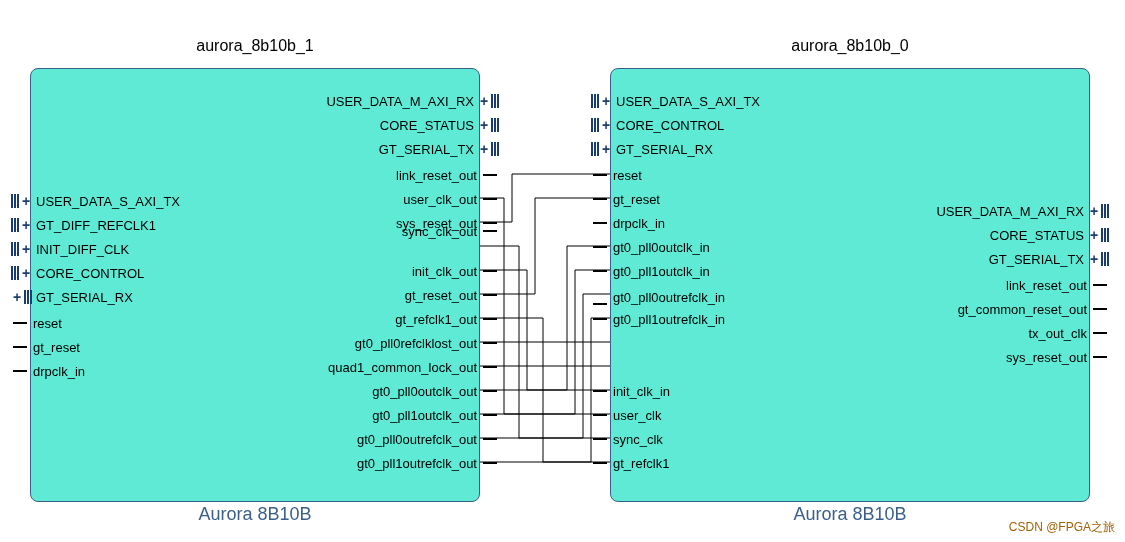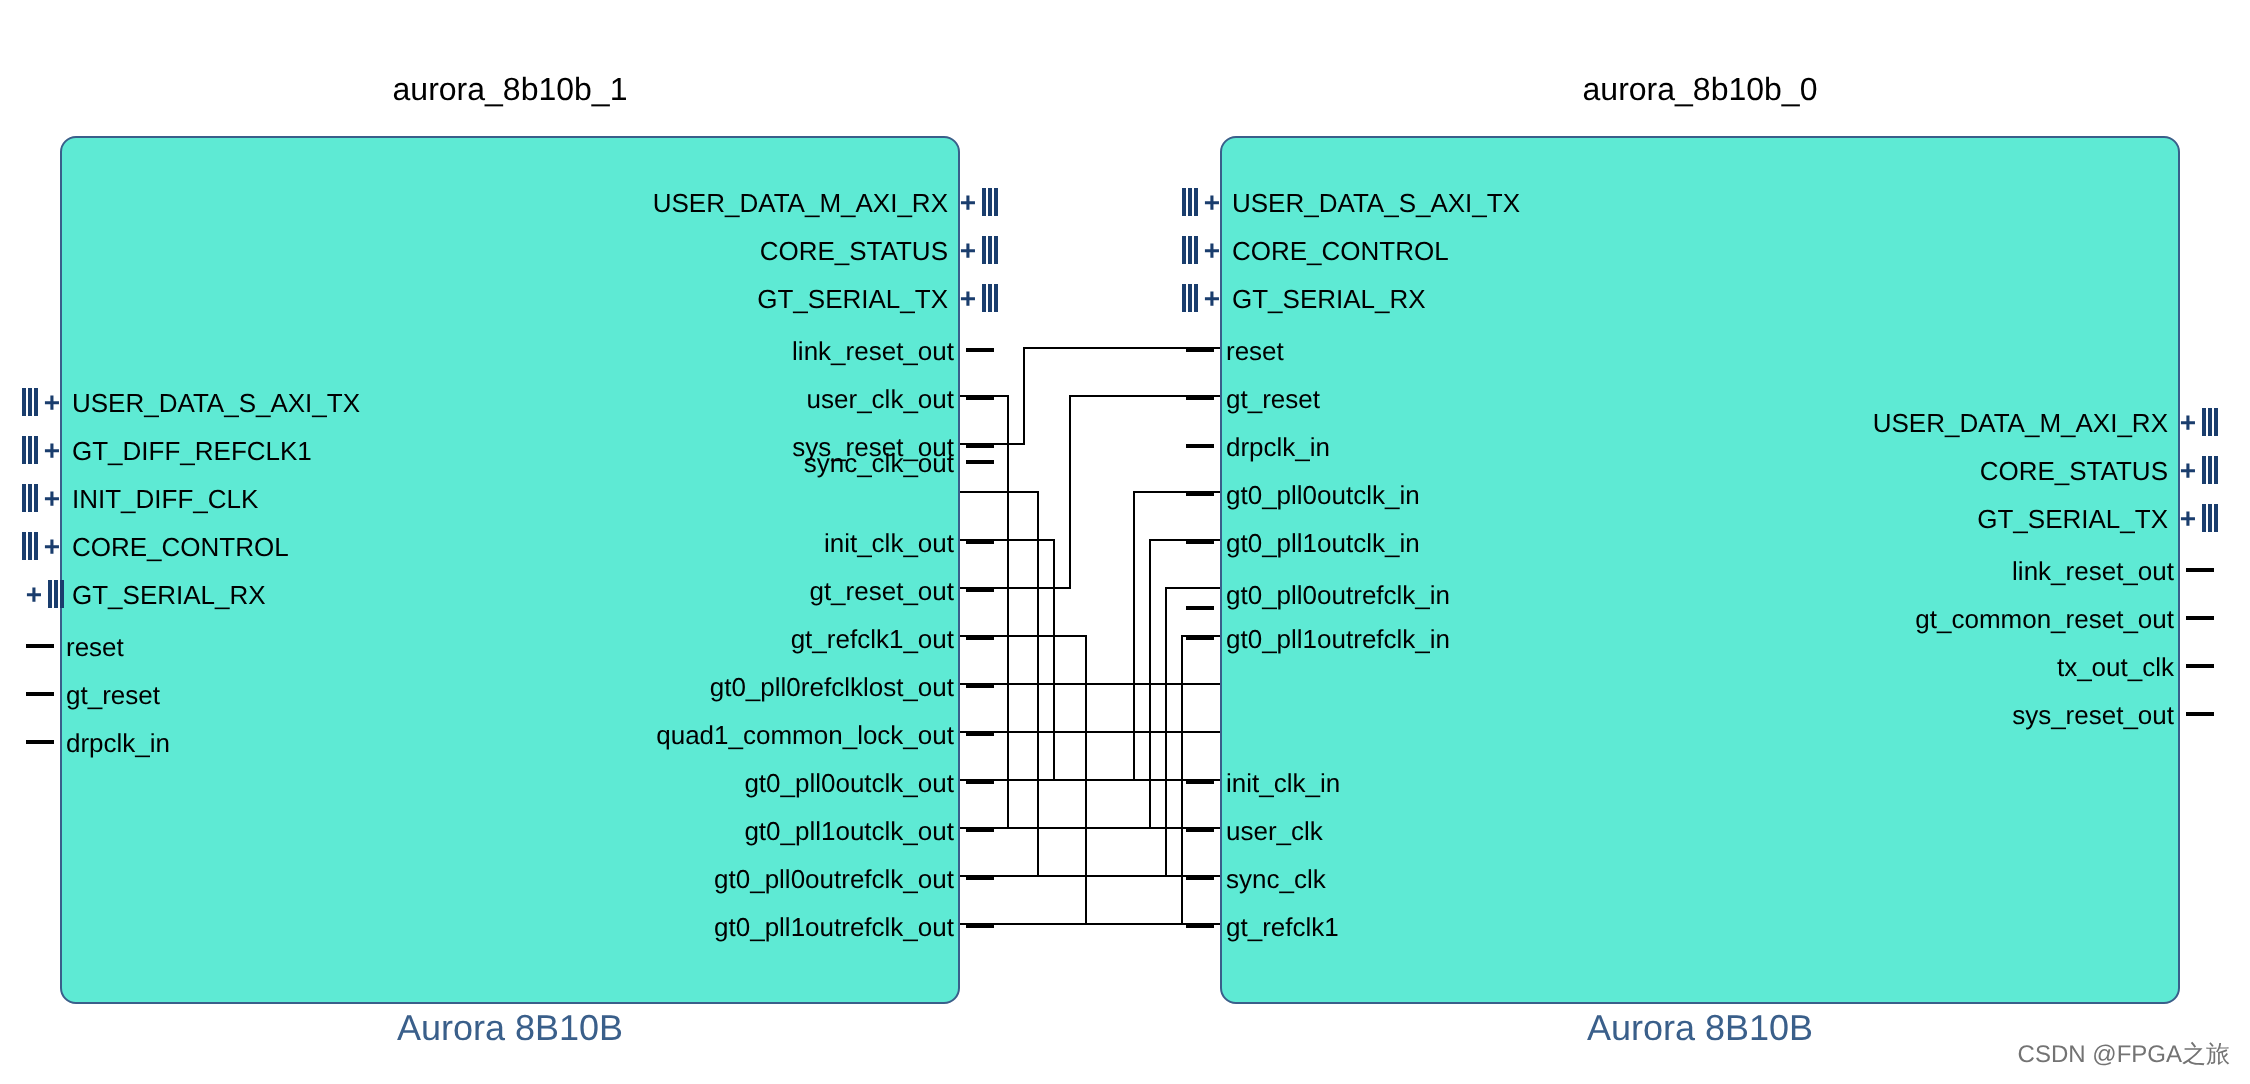--- a/index.html
+++ b/index.html
@@ -73,21 +73,21 @@
     text-align: center;
   }
   .port-label {
     margin: 0 4px;
   }
   .watermark {
     position: absolute;
     right: 10px;
     bottom: 6px;
     font-size: 12px;
-    color: #737373;
+    color: #a16207;
   }
   svg.wires {
     position: absolute;
     top: 0;
     left: 0;
     pointer-events: none;
   }
 </style>
 </head>
 <body>

